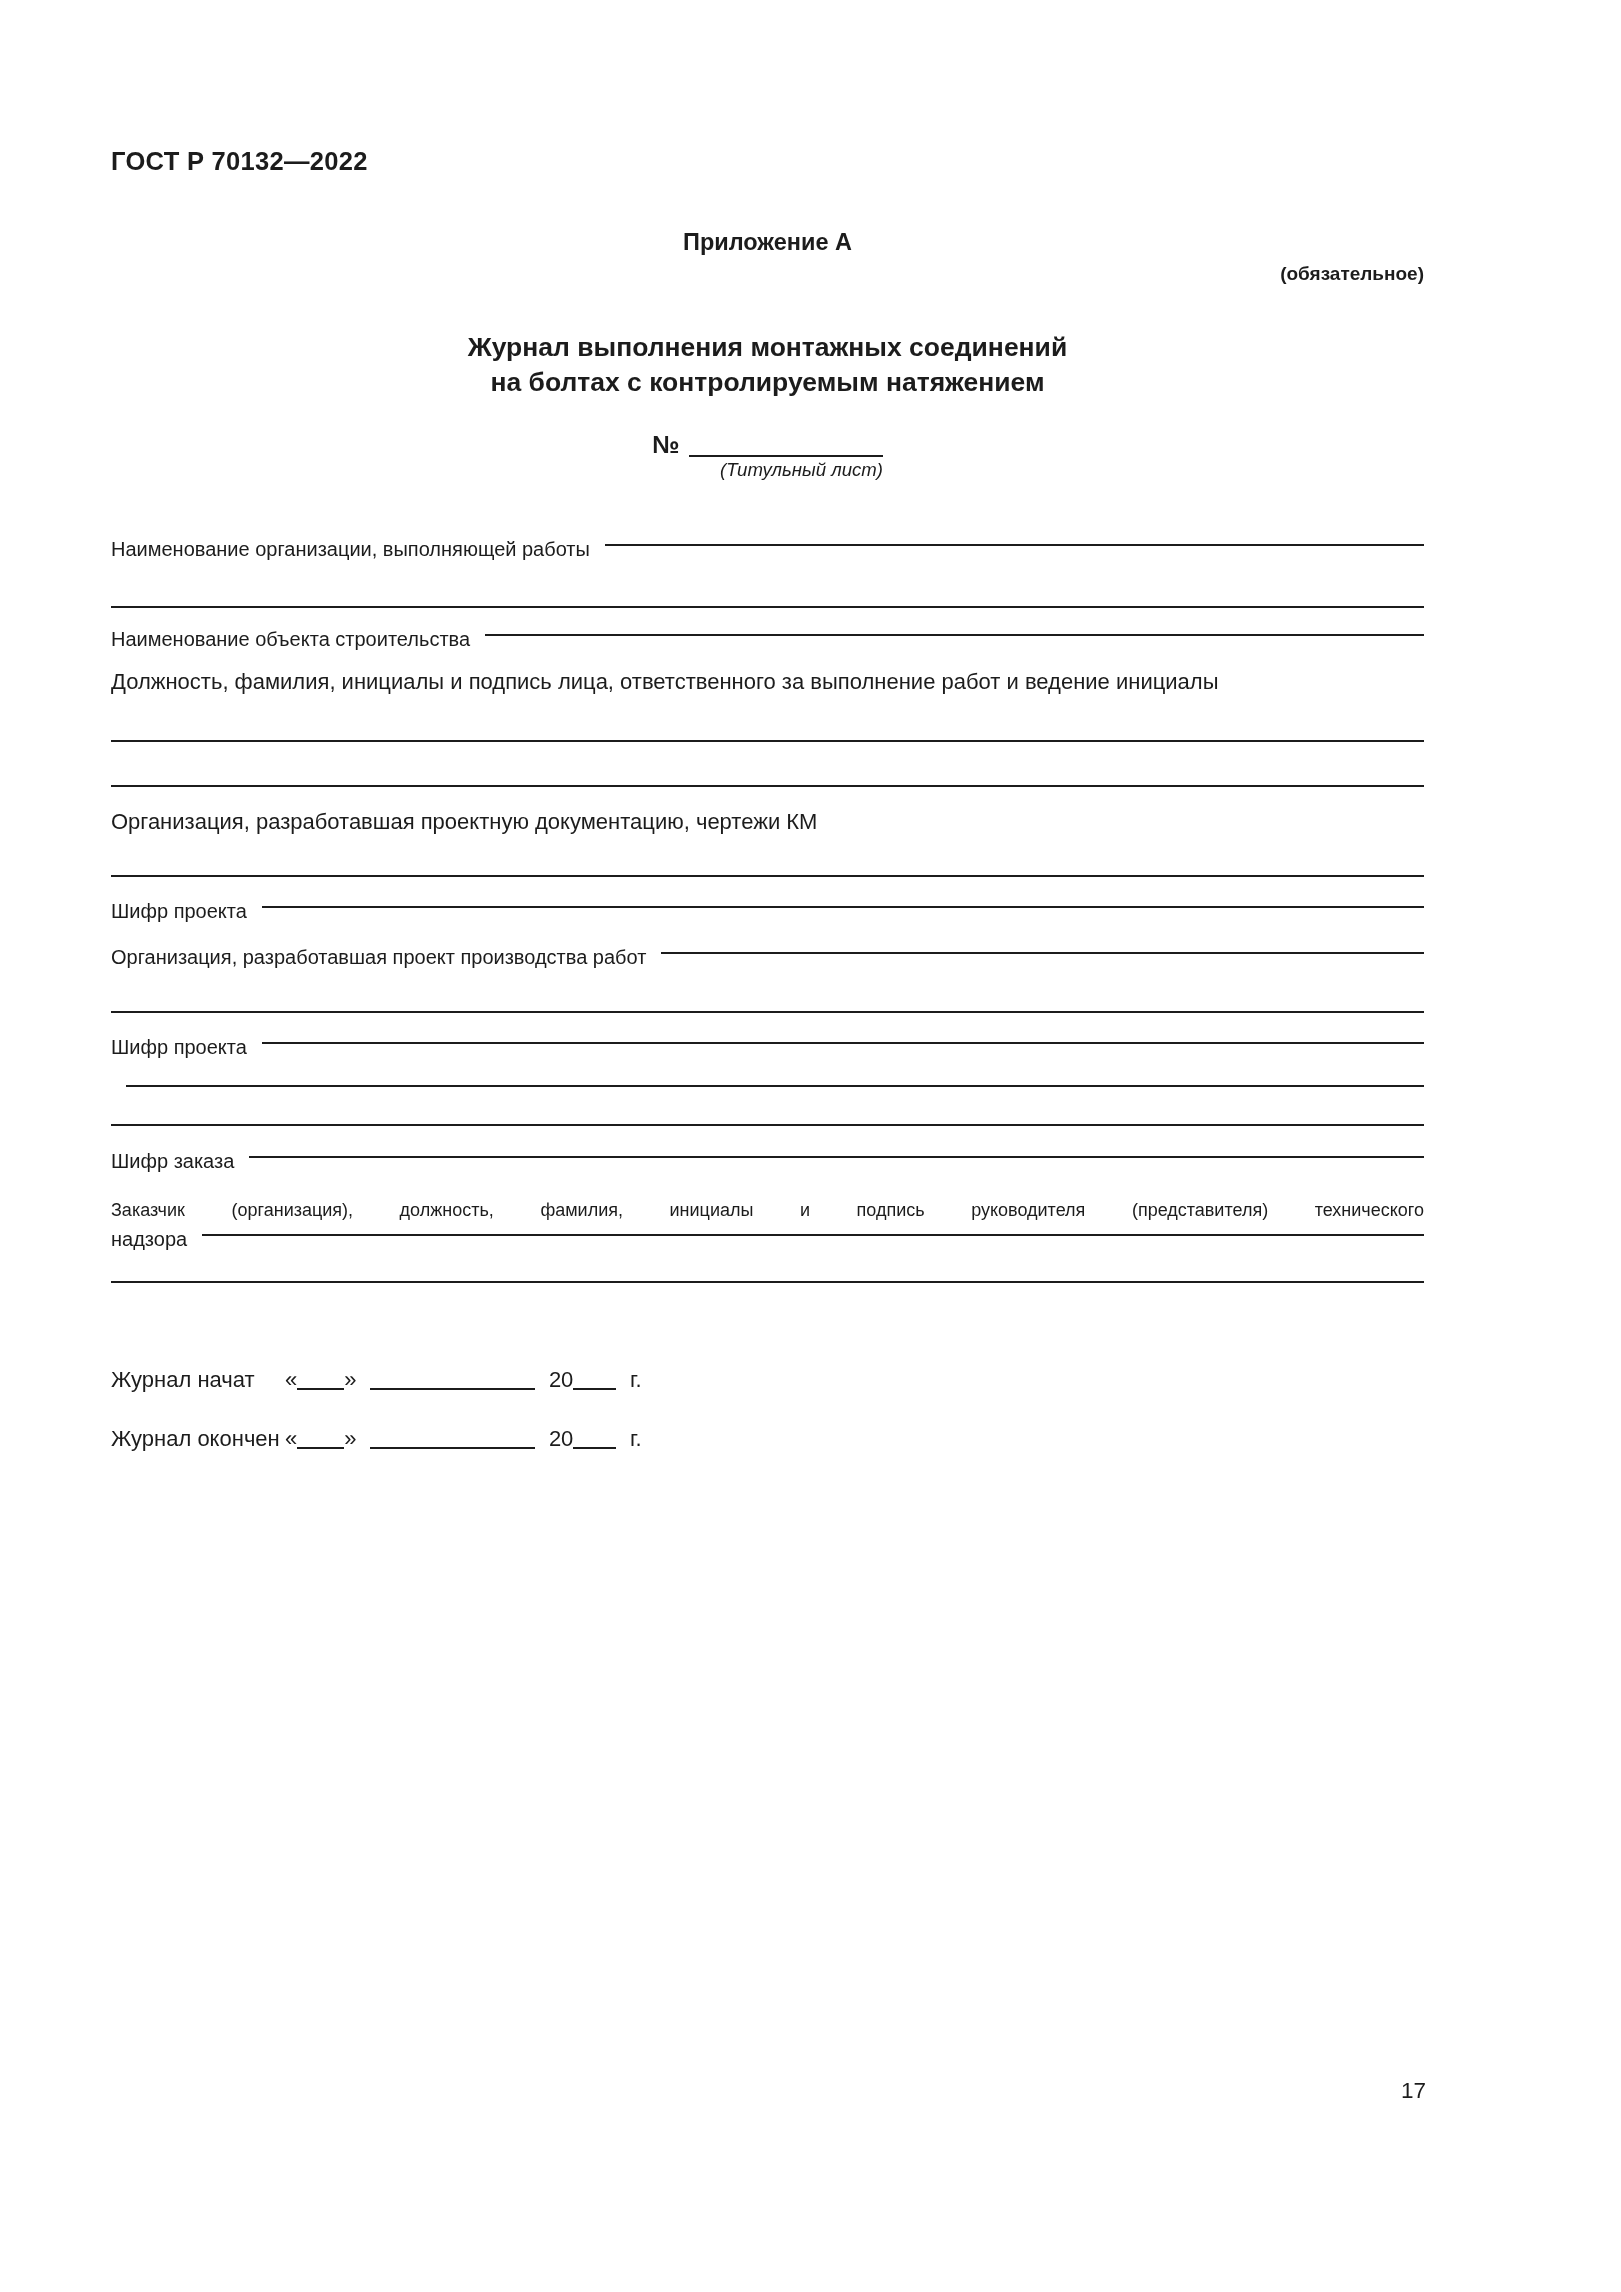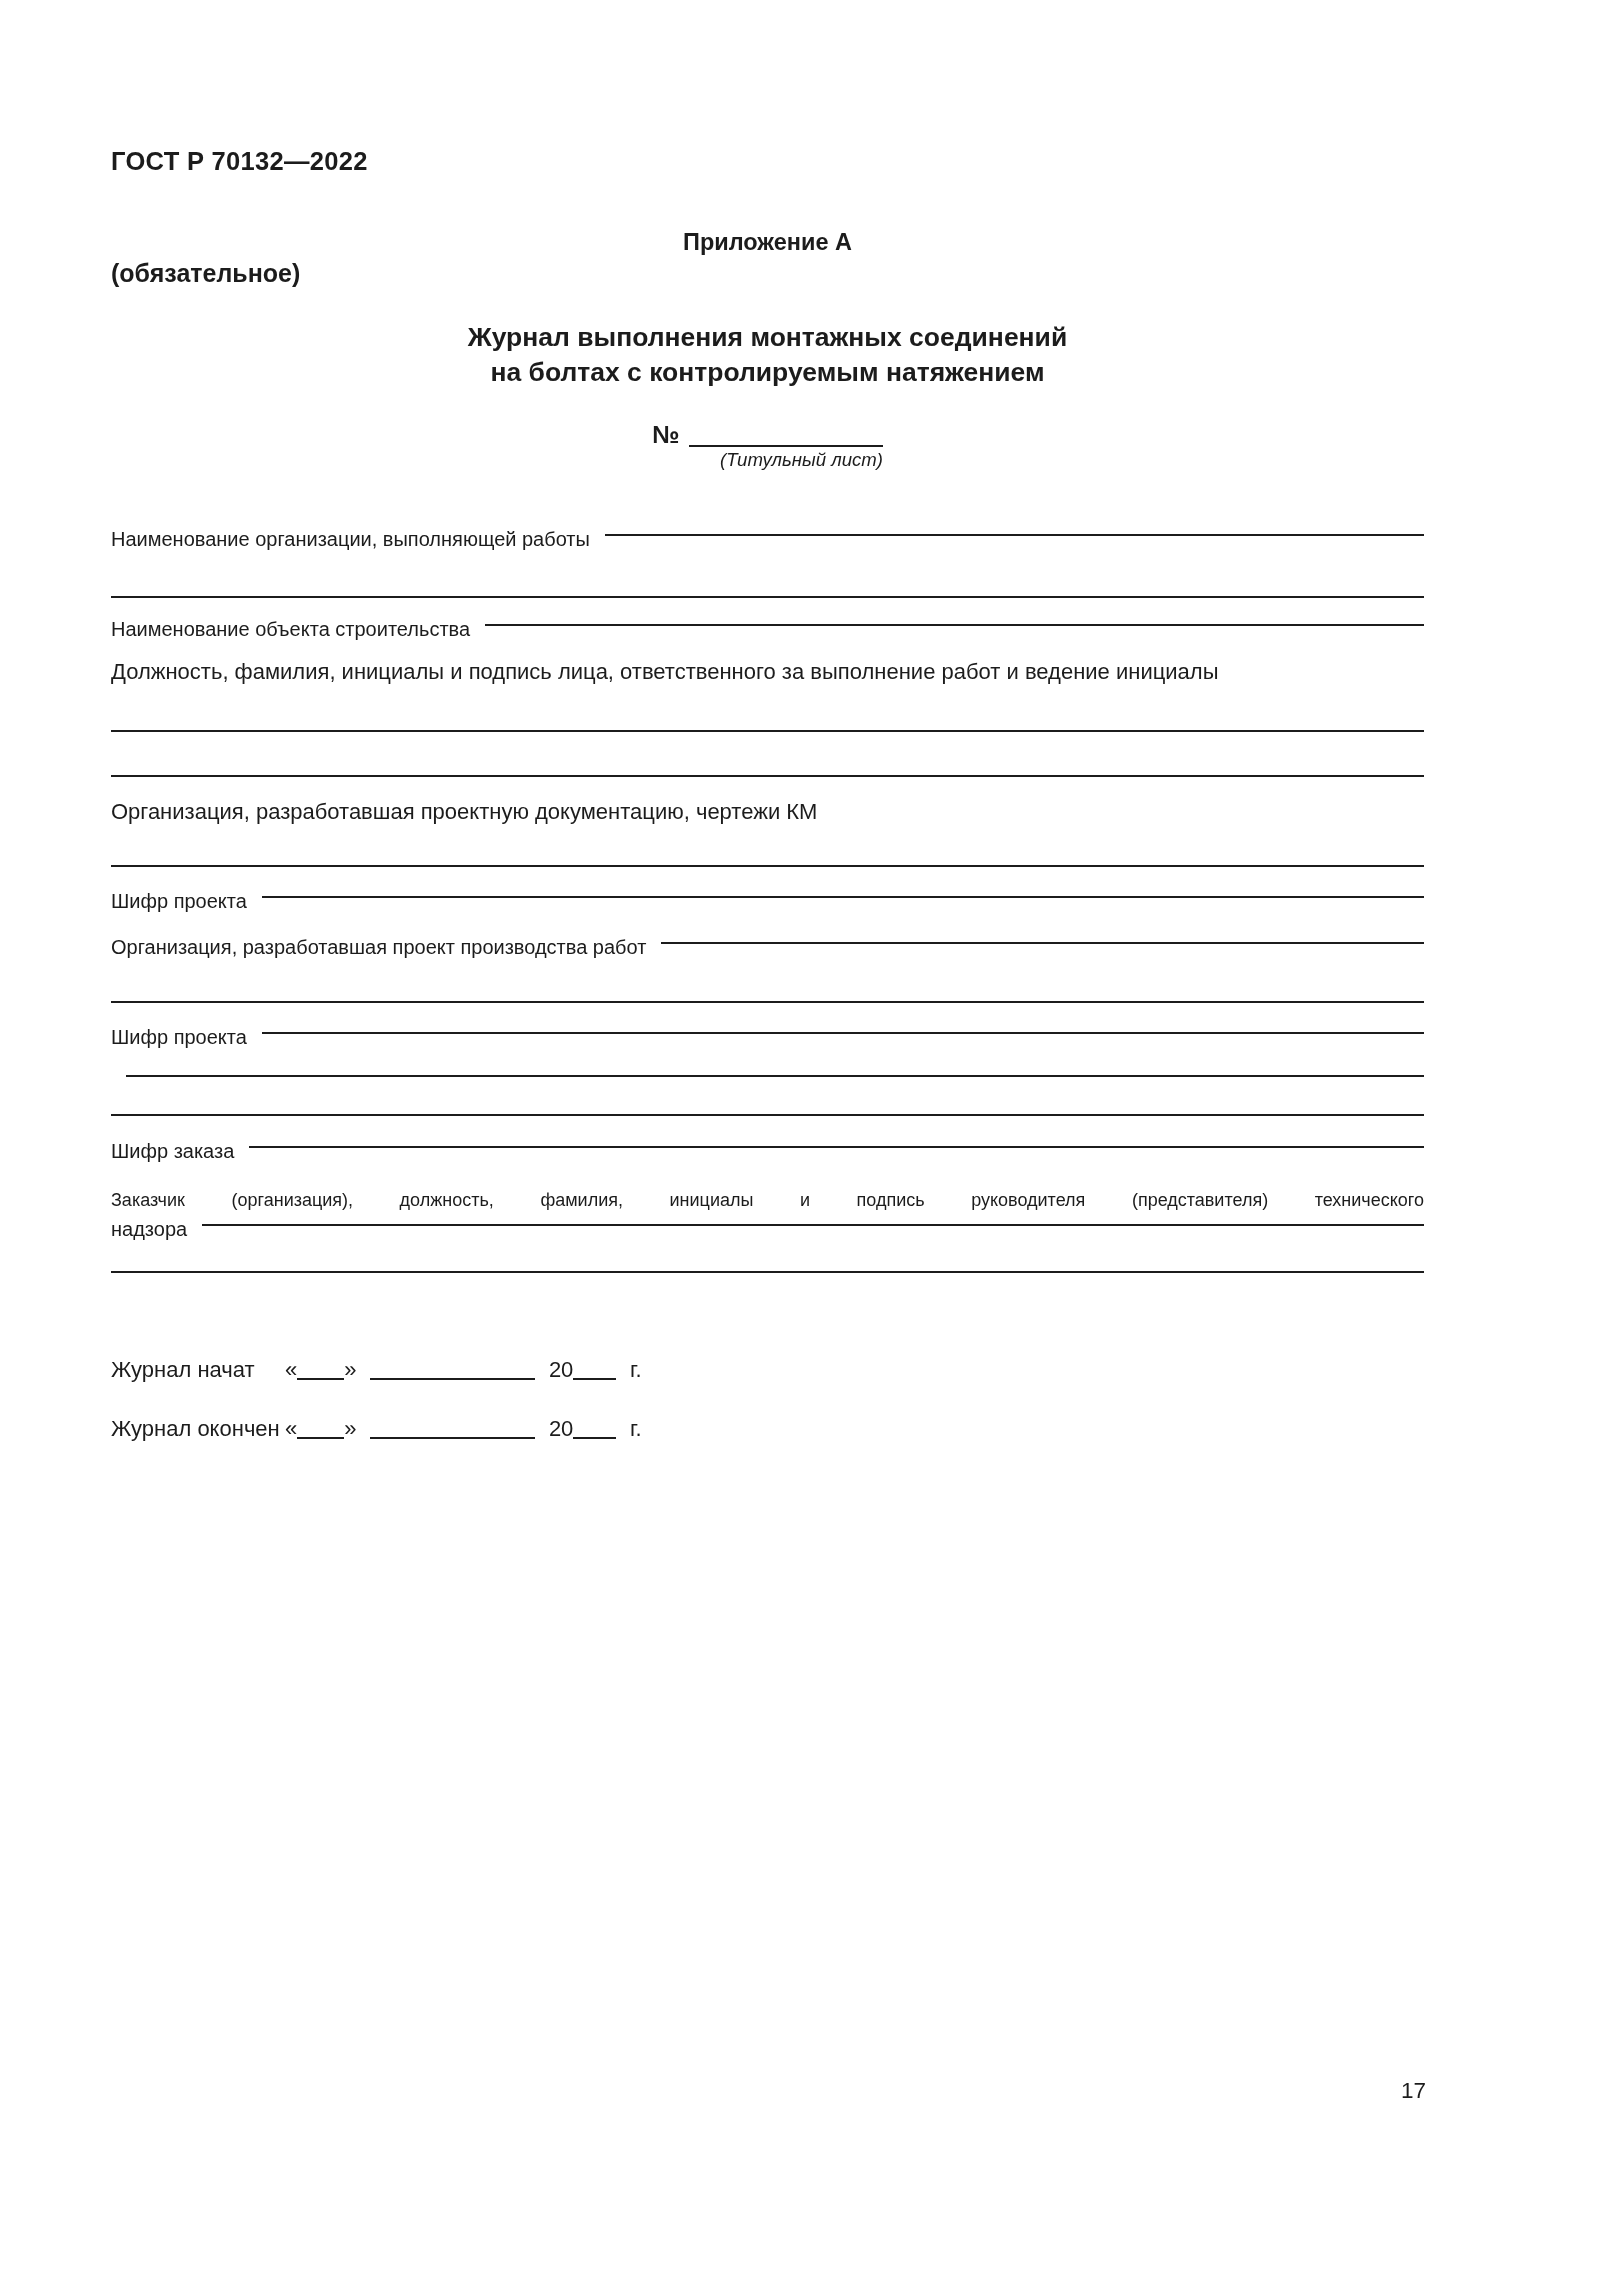--- a/index.html
+++ b/index.html
@@ -27,27 +27,27 @@
     letter-spacing: 0.3px;
   }
   .app-name {
     margin-top: 51px;
     text-align: center;
     font-weight: bold;
     font-size: 23.5px;
     line-height: 31px;
   }
   .app-kind {
-    text-align: left;
-    font-weight: bold;
-    font-size: 25px;
+    text-align: right;
+    font-weight: bold;
+    font-size: 19px;
     line-height: 31px;
   }
   .main-title {
-    margin-top: 31px;
+    margin-top: 41px;
     text-align: center;
     font-weight: bold;
     font-size: 26.5px;
     line-height: 35px;
   }
   .num-block {
     margin-top: 31px;
     display: flex;
     justify-content: center;
   }

